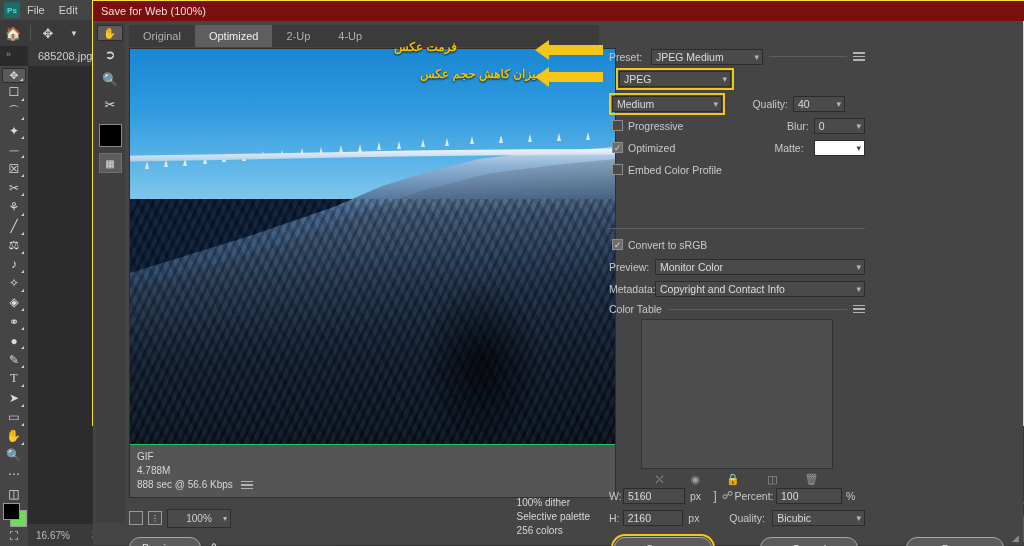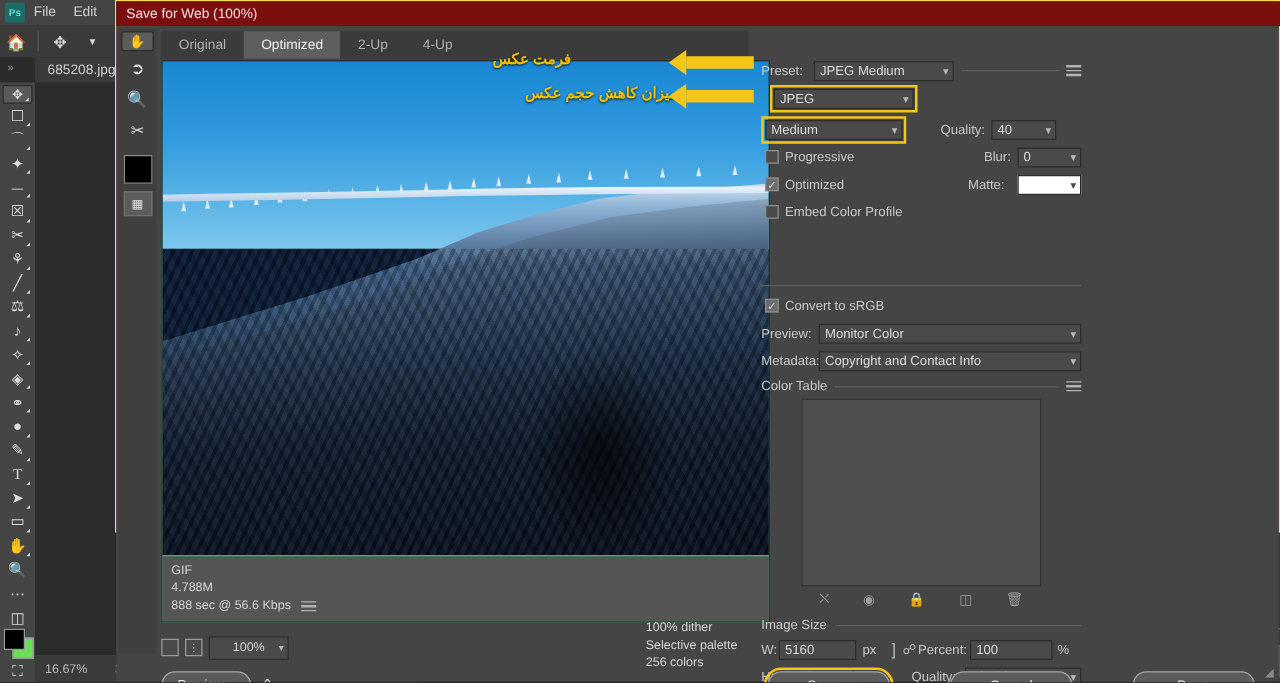--- a/index.html
+++ b/index.html
@@ -481,24 +481,20 @@
         </div>
         <div class="colorgrid"></div>
         <div class="ct-icons">
           <span>⛌</span>
           <span>◉</span>
           <span>🔒</span>
           <span>◫</span>
           <span>🗑</span>
         </div>
 
-        <div class="grp-hdr" style="margin-top:8px;">
-          <span>Image Size</span>
-          <span class="line"></span>
-        </div>
         <div class="rowline">
           <span class="lbl" style="width:14px;">W:</span>
           <span class="fld" style="width:62px;">5160</span>
           <span class="lbl" style="margin-left:5px;width:18px;">px</span>
           <span style="width:14px;text-align:center;color:#bbb;font-size:13px;">]</span>
           <span style="width:10px;color:#bbb;">☍</span>
           <span class="lbl" style="width:44px;text-align:center;">Percent:</span>
           <span class="fld" style="width:66px;">100</span>
           <span class="lbl" style="margin-left:4px;">%</span>
         </div>

